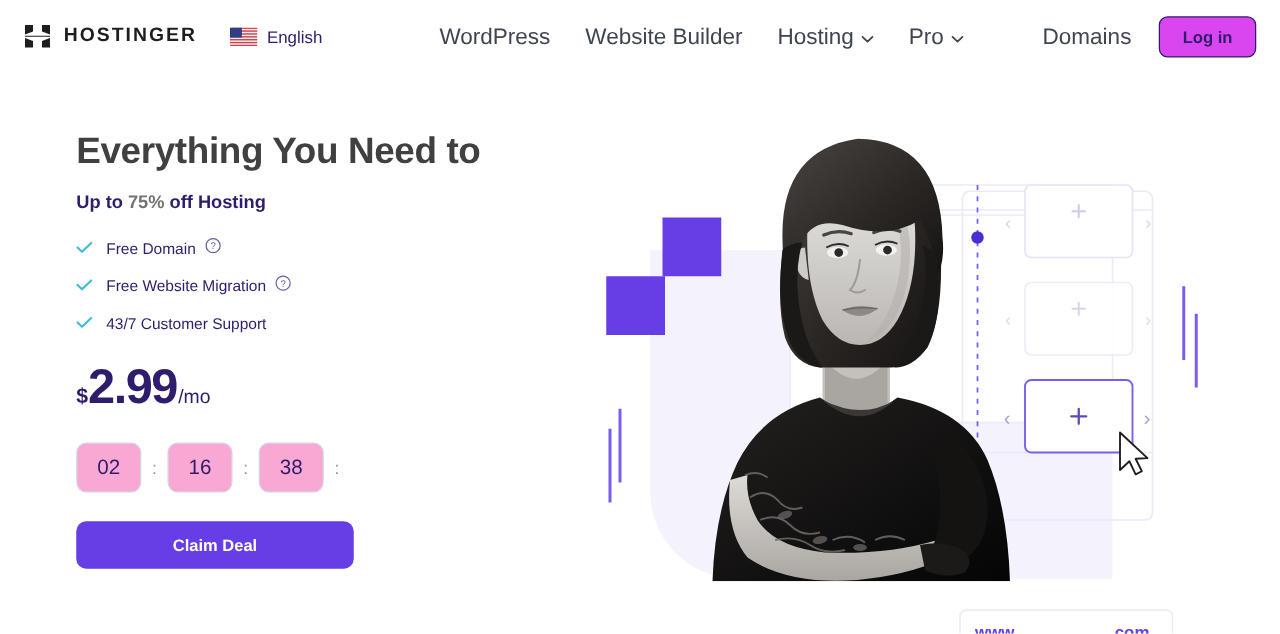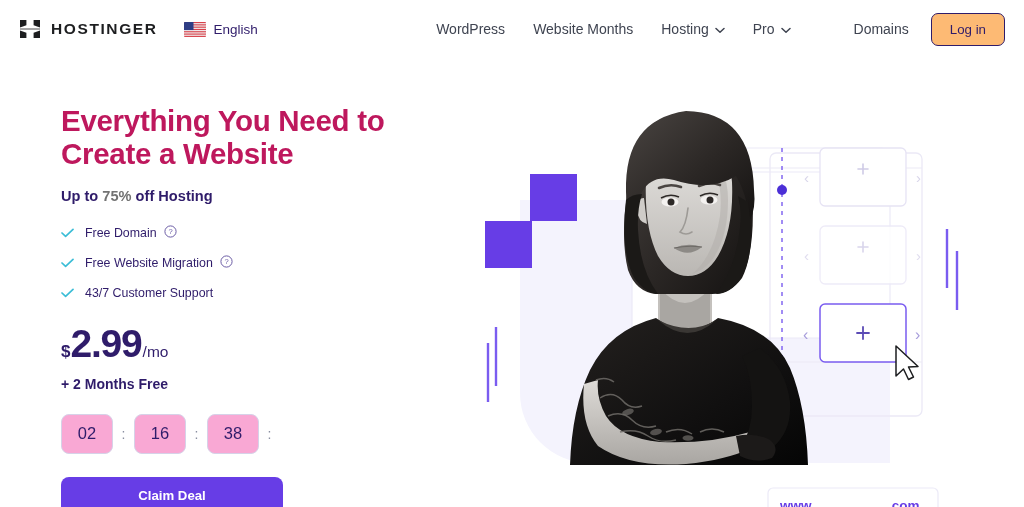--- a/index.html
+++ b/index.html
@@ -22,35 +22,35 @@
   .logo-word {
     margin-left: 9px; font-size: 15.5px; font-weight: bold;
     letter-spacing: 1.6px; color: #1d1e20;
   }
   .lang { display: flex; align-items: flex-start; margin-left: 26px; }
   .flag { width: 22px; height: 15px; display: block; border-radius: 1px; }
   .lang-label { margin-left: 8px; font-size: 13.5px; color: #2f1c6a; }
 
   .nav { margin-left: auto; display: flex; align-items: center; margin-right: 19px; }
   .nav-item {
-    font-size: 14px; color: #3f4451; margin-right: 28px;
+    font-size: 18px; color: #3f4451; margin-right: 28px;
     display: flex; align-items: center; white-space: nowrap; cursor: pointer;
   }
   .nav-item:last-of-type { margin-right: 22px; padding-left: 35px; }
   .chev { margin-left: 6px; display: inline-block; }
   .login-btn {
     border: 1.4px solid #2f1c6a; border-radius: 7px;
-    padding: 8px 18px; font-size: 13.3px; font-weight: normal;
-    color: #2f1c6a; background: #fdba74; cursor: pointer;
+    padding: 8px 18px; font-size: 13.3px; font-weight: bold;
+    color: #2f1c6a; background: #d946ef; cursor: pointer;
   }
 
   
   .left { position: absolute; left: 61px; top: 104px; width: 400px; }
   .headline {
-    font-size: 29.5px; font-weight: bold; color: #be185d;
+    font-size: 29.5px; font-weight: bold; color: #404040;
     line-height: 1.13; letter-spacing: -0.3px; margin: 0;
   }
   .subhead {
     margin-top: 17px; font-size: 14.6px; font-weight: bold; color: #2f1c6a;
   }
   .subhead .pct { color: #737373; }
 
   .features { margin-top: 20px; }
   .feat { display: flex; align-items: center; margin-bottom: 12px; text-align: right; }
   .check { width: 13px; height: 10px; margin-right: 11px; flex: none; }
@@ -119,21 +119,21 @@
         </svg>
       </span>
       <span class="lang-label">English</span>
     </div>
 
     <nav class="nav">
       <span class="nav-item">
         <span>WordPress</span>
       </span>
       <span class="nav-item">
-        <span>Website Months</span>
+        <span>Website Builder</span>
       </span>
       <span class="nav-item">
         <span>Hosting</span>
         <span class="chev">
           <svg width="10" height="7" viewBox="0 0 10 7">
               <path d="M1 1.5 L5 5.3 L9 1.5" fill="none" stroke="#3f4451" stroke-width="1.5" stroke-linecap="round" stroke-linejoin="round"></path>
             </svg>
         </span>
       </span>
       <span class="nav-item">
@@ -148,21 +148,20 @@
         <span>Domains</span>
       </span>
       <button class="login-btn">Log in</button>
     </nav>
   </div>
 
   <div class="left">
 
     <h1 class="headline">
       <span>Everything You Need to</span><br>
-      <span>Create a Website</span>
     </h1>
 
     <div class="subhead">
       <span>Up to </span><span class="pct">75%</span><span> off Hosting</span>
     </div>
 
     <div class="features">
 
       <div class="feat">
         <span>
@@ -203,21 +202,20 @@
         <span class="feat-label">43/7 Customer Support</span>
       </div>
 
     </div>
 
     <div class="price-row">
       <span class="cur">$</span>
       <span class="amount">2.99</span>
       <span class="per">/mo</span>
     </div>
-    <div class="months">+ 2 Months Free</div>
 
     <div class="timer">
       <div class="tbox">02</div>
       <div class="tsep">:</div>
       <div class="tbox">16</div>
       <div class="tsep">:</div>
       <div class="tbox">38</div>
       <div class="tsep">:</div>
     </div>
 

